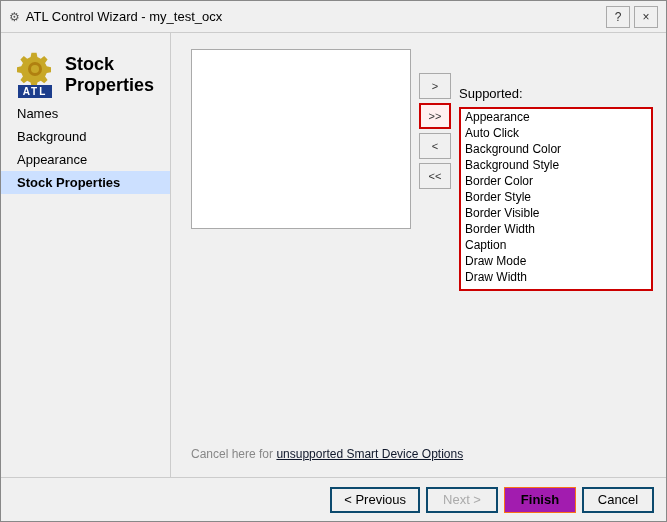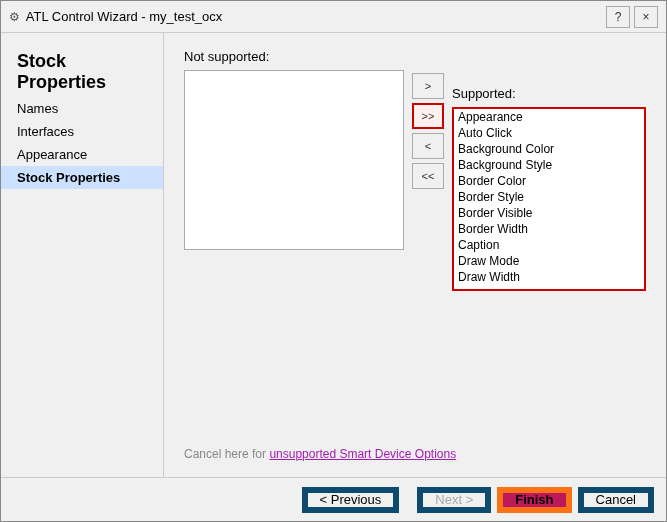--- a/index.html
+++ b/index.html
@@ -159,55 +159,54 @@
     }
     .supported-list .list-box-item {
       padding: 1px 4px;
     }
     .link-area {
       margin-top: 12px;
       font-size: 12px;
       color: #888;
     }
     .link-area a {
-      color: #a21caf;
+      color: #0f172a;
       text-decoration: underline;
       cursor: pointer;
     }
     .footer {
       height: 44px;
       border-top: 1px solid #ccc;
       background: #f0f0f0;
       display: flex;
       align-items: center;
       justify-content: flex-end;
       padding: 0 12px;
       gap: 6px;
     }
     .footer-btn {
       min-width: 72px;
       height: 26px;
       padding: 0 12px;
-      border: 6px solid #0c4a6e;
+      border: 2px solid #0c4a6e;
       background: #f0f0f0;
       cursor: pointer;
       font-size: 13px;
       display: flex;
       align-items: center;
       justify-content: center;
     }
     .footer-btn.primary {
-      border: 6px solid #f97316;
-      background: #be185d;
+      border: 1px solid #f97316;
+      background: #a21caf;
       font-weight: bold;
     }
     .footer-btn.disabled {
       color: #aaa;
       cursor: default;
-      margin-left: 12px;
     }
     .full-header {
       display: flex;
       align-items: center;
       padding: 8px 16px 0 16px;
       gap: 12px;
     }
     .logo-block {
       display: flex;
       flex-direction: column;
@@ -245,35 +244,45 @@
     <div class="title-bar-buttons">
       <button class="title-btn">?</button>
       <button class="title-btn">×</button>
     </div>
   </div>
 
   <div class="content-area">
 
     <div class="sidebar">
       <div class="full-header">
+        <div class="logo-block">
+          <svg class="gear-icon-svg" viewBox="0 0 36 36">
+
+            <g fill="#c8a828">
+              <polygon points="15,2 21,2 22,7 26,9 30,6 34,10 31,14 33,18 38,19 38,25 33,26 31,30 34,34 30,38 26,35 22,37 21,42 15,42 14,37 10,35 6,38 2,34 5,30 3,26 -2,25 -2,19 3,18 5,14 2,10 6,6 10,9 14,7" transform="scale(0.85) translate(2,0)"></polygon>
+            </g>
+            <circle cx="18" cy="18" r="7" fill="#b08010"></circle>
+            <circle cx="18" cy="18" r="4" fill="#c8a828"></circle>
+          </svg>
+          <span class="atl-text">ATL</span>
+        </div>
         <span class="page-title">Stock Properties</span>
       </div>
       <div class="sidebar-nav">
         <div class="nav-item">Names</div>
-        <div class="nav-item">Interfaces</div>
+        <div class="nav-item">Background</div>
         <div class="nav-item">Appearance</div>
         <div class="nav-item active">Stock Properties</div>
       </div>
     </div>
 
     <div class="main-panel">
       <div class="transfer-area">
 
         <div class="list-section">
-          <span class="list-label">Not supported:</span>
           <div class="list-box"></div>
         </div>
 
         <div class="transfer-buttons">
           <button class="transfer-btn">&gt;</button>
           <button class="transfer-btn highlighted">&gt;&gt;</button>
           <button class="transfer-btn">&lt;</button>
           <button class="transfer-btn">&lt;&lt;</button>
         </div>
 

